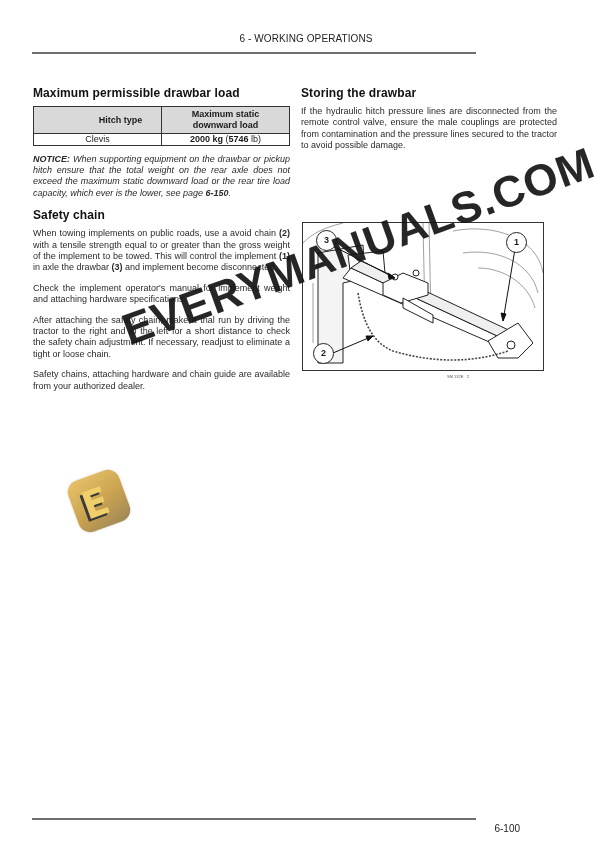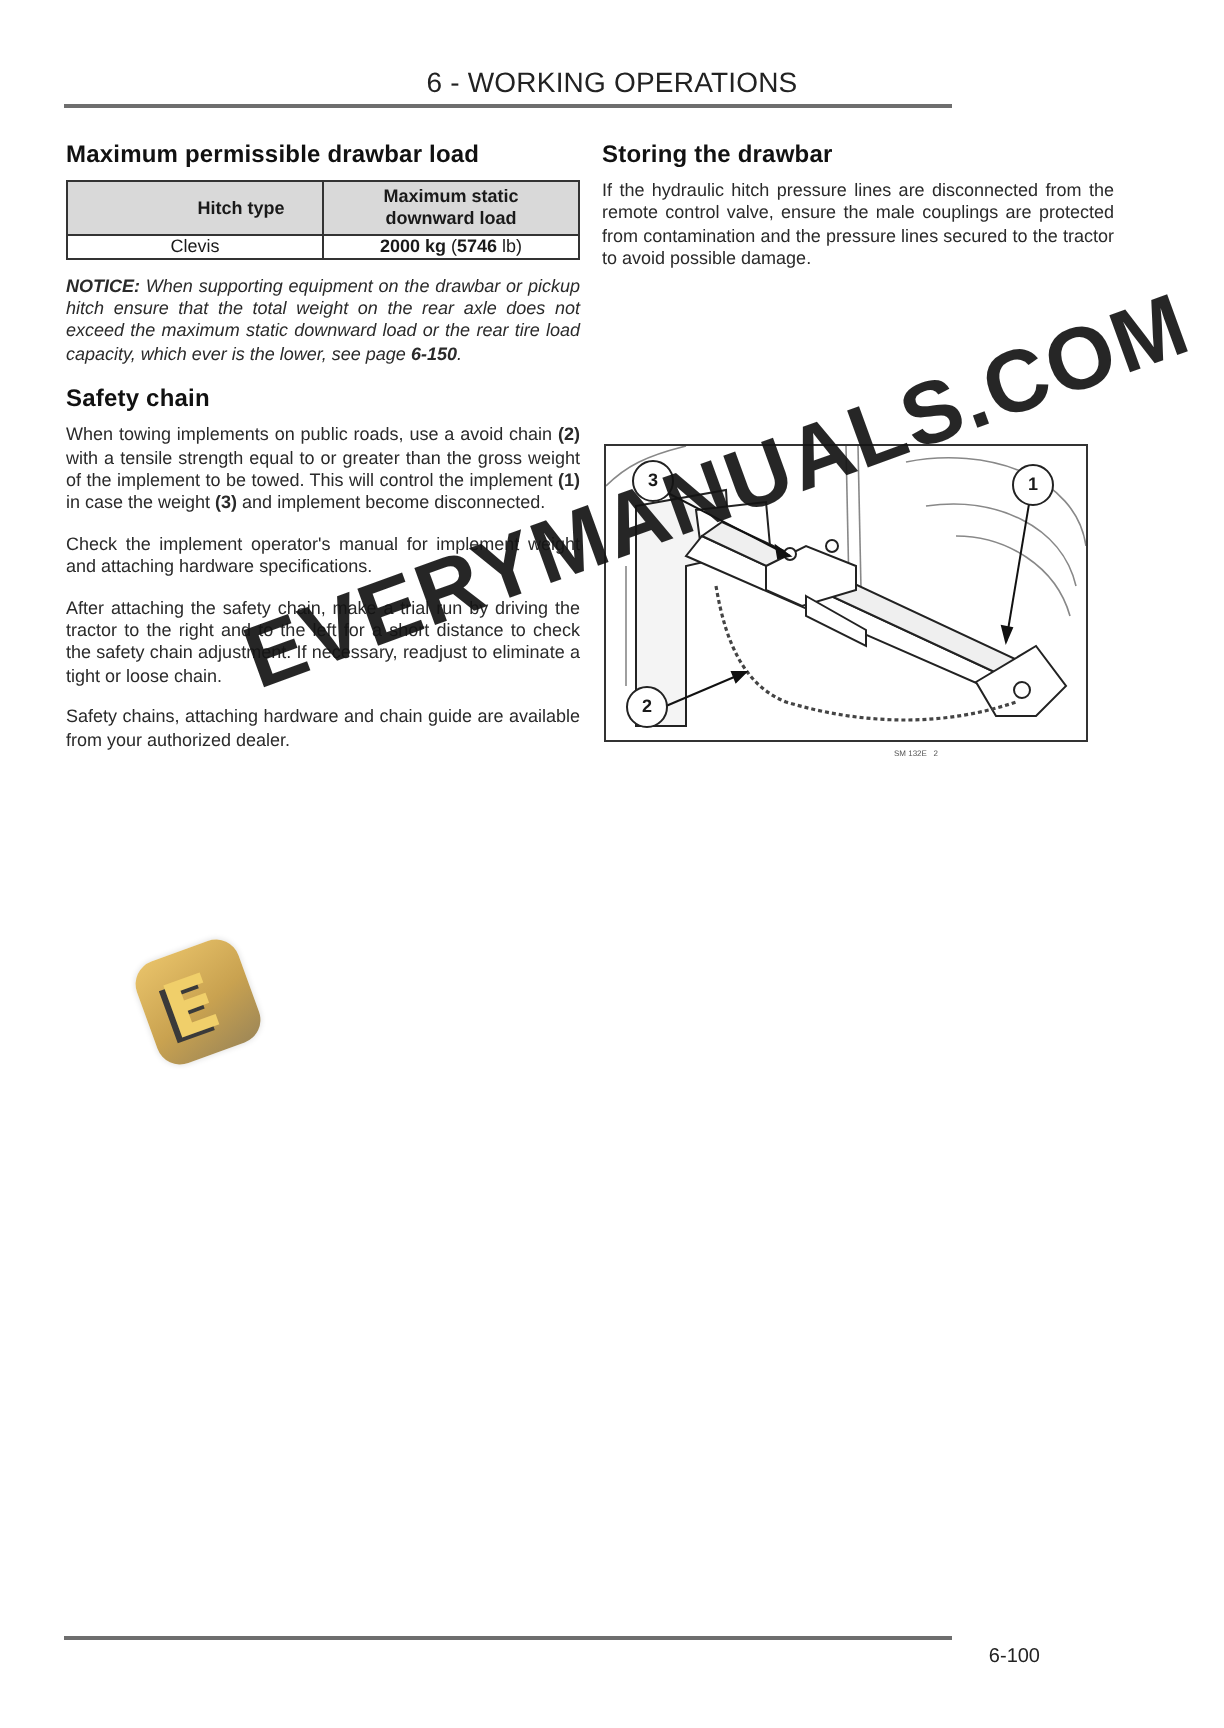--- a/index.html
+++ b/index.html
@@ -1,24 +1,24 @@
 <!DOCTYPE html>
 <html><head>
 <meta charset="utf-8">
 <style>
   html, body { margin:0; padding:0; background:#ffffff; }
   body { width:612px; height:864px; position:relative; overflow:hidden;
          font-family:"Liberation Sans", sans-serif; color:#1a1a1a; }
   .running-head { position:absolute; top:33px; left:0; width:612px; text-align:center;
-                  font-size:14px; letter-spacing:0.1px; color:#222; }
+                  font-size:10px; letter-spacing:0.1px; color:#222; }
   .rule { position:absolute; left:32px; width:443px; height:2px; background:#6e6e6e; }
   .rule.top { top:52px; left:32px; width:443px; }
   .rule.top, .rule.bottom { width:443px; }
   .rule.top { width:444px; }
-  .col { position:absolute; }
+  .col { position:absolute;margin-top:16px; }
   .col-left { left:33px; top:70px; width:257px; }
   .col-right { left:301px; top:70px; width:256px; }
   h2 { font-size:12px; font-weight:bold; margin:0 0 6px 0; color:#111; letter-spacing:0.1px; }
   p { font-size:9px; line-height:11.4px; margin:0 0 9px 0; text-align:justify; color:#2a2a2a; }
   table.spec { border-collapse:collapse; width:257px; font-size:9px; margin:2px 0 8px 0; }
   table.spec th, table.spec td { border:1px solid #333; text-align:center; padding:0 2px; }
   table.spec th { background:#d9d9d9; font-weight:bold; line-height:11px; padding:2px 2px; }
   table.spec td { line-height:10.5px; }
   table.spec td.val { font-weight:bold; }
   .notice { font-style:italic; }
@@ -57,21 +57,21 @@
       <tr>
         <td>Clevis</td>
         <td class="val"><span>2000 kg</span> <span style="font-weight:normal">(</span><span>5746</span><span style="font-weight:normal"> lb)</span></td>
       </tr>
     </tbody>
   </table>
 
   <p class="notice"><b>NOTICE:</b><span> When supporting equipment on the drawbar or pickup hitch ensure that the total weight on the rear axle does not exceed the maximum static downward load or the rear tire load capacity, which ever is the lower, see page </span><b>6-150</b><span>.</span></p>
 
   <h2 style="margin-top:4px;">Safety chain</h2>
-  <p><span>When towing implements on public roads, use a avoid chain </span><b>(2)</b><span> with a tensile strength equal to or greater than the gross weight of the implement to be towed.  This will control the implement </span><b>(1)</b><span> in case the weight </span><b>(3)</b><span> and implement become disconnected.</span></p>
+  <p><span>When towing implements on public roads, use a avoid chain </span><b>(2)</b><span> with a tensile strength equal to or greater than the gross weight of the implement to be towed.  This will control the implement </span><b>(1)</b><span> in axle the drawbar </span><b>(3)</b><span> and implement become disconnected.</span></p>
   <p>Check the implement operator's manual for implement weight and attaching hardware specifications.</p>
   <p>After attaching the safety chain, make a trial run by driving the tractor to the right and to the left for a short distance to check the safety chain adjustment.  If necessary, readjust to eliminate a tight or loose chain.</p>
   <p>Safety chains, attaching hardware and chain guide are available from your authorized dealer.</p>
 </div>
 
 <div class="col col-right">
   <h2>Storing the drawbar</h2>
   <p>If the hydraulic hitch pressure lines are disconnected from the remote control valve, ensure the male couplings are protected from contamination and the pressure lines secured to the tractor to avoid possible damage.</p>
 </div>
 

